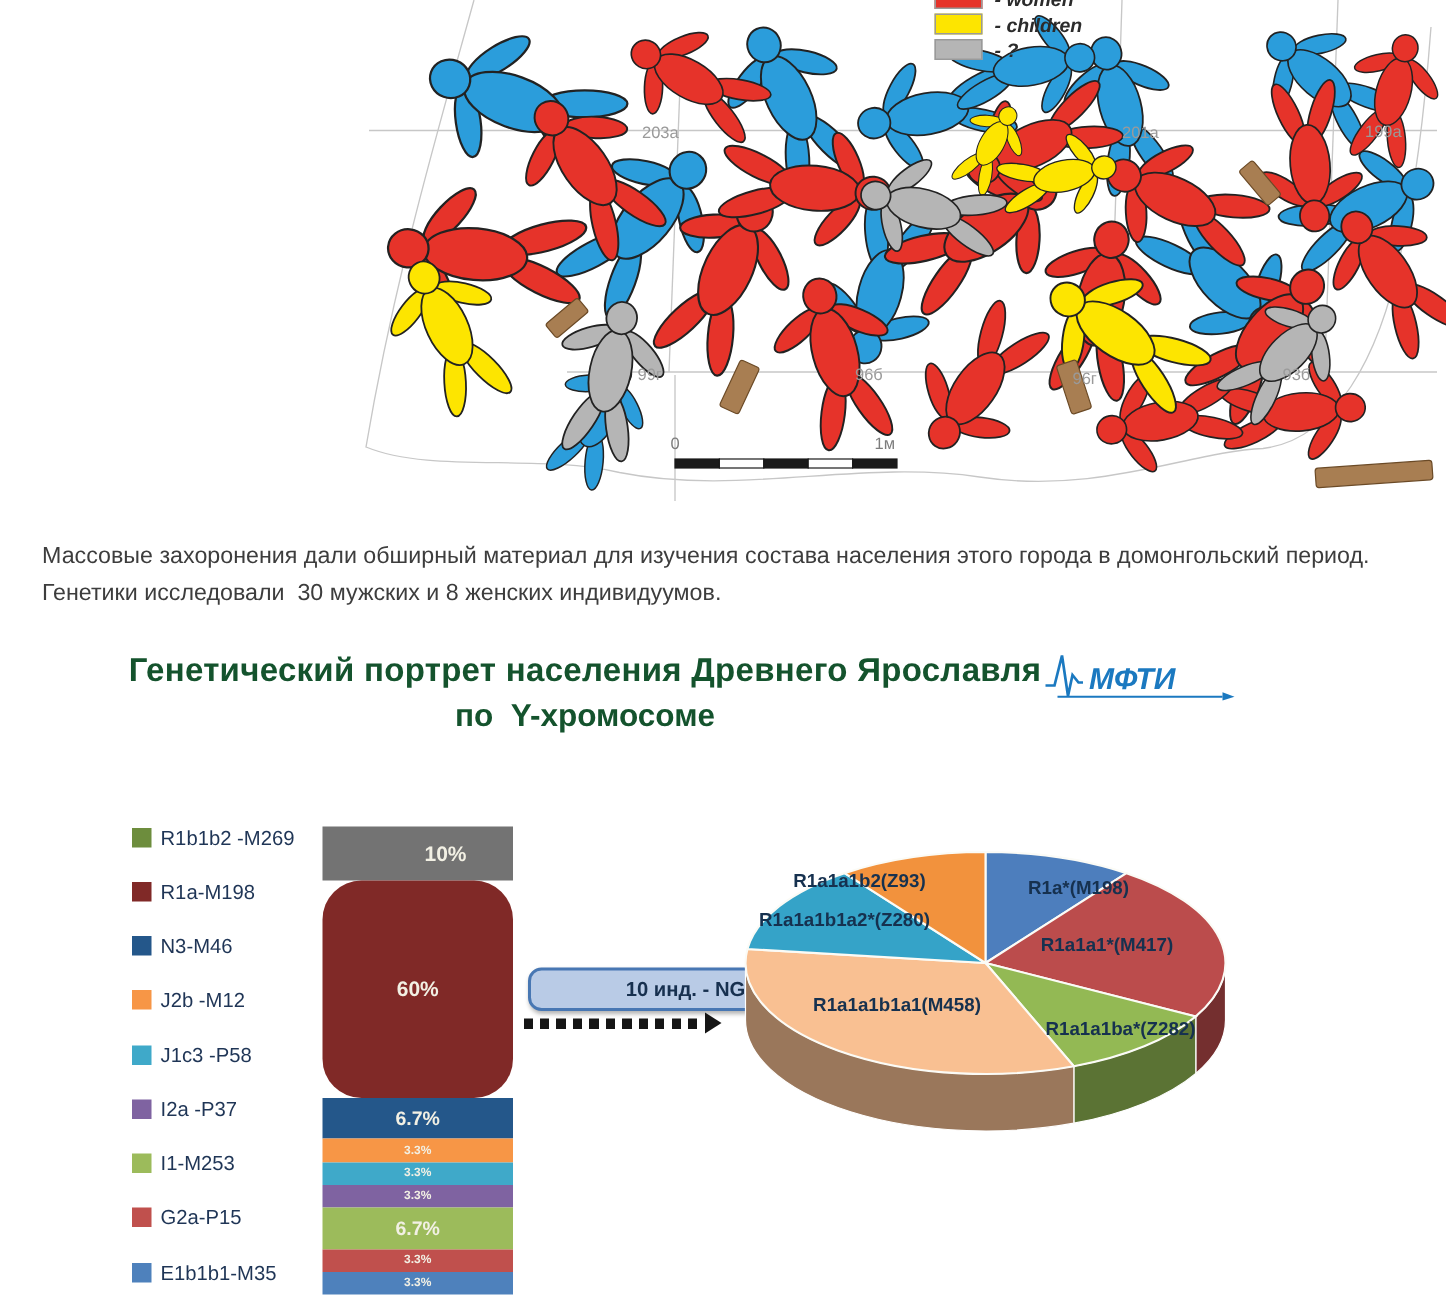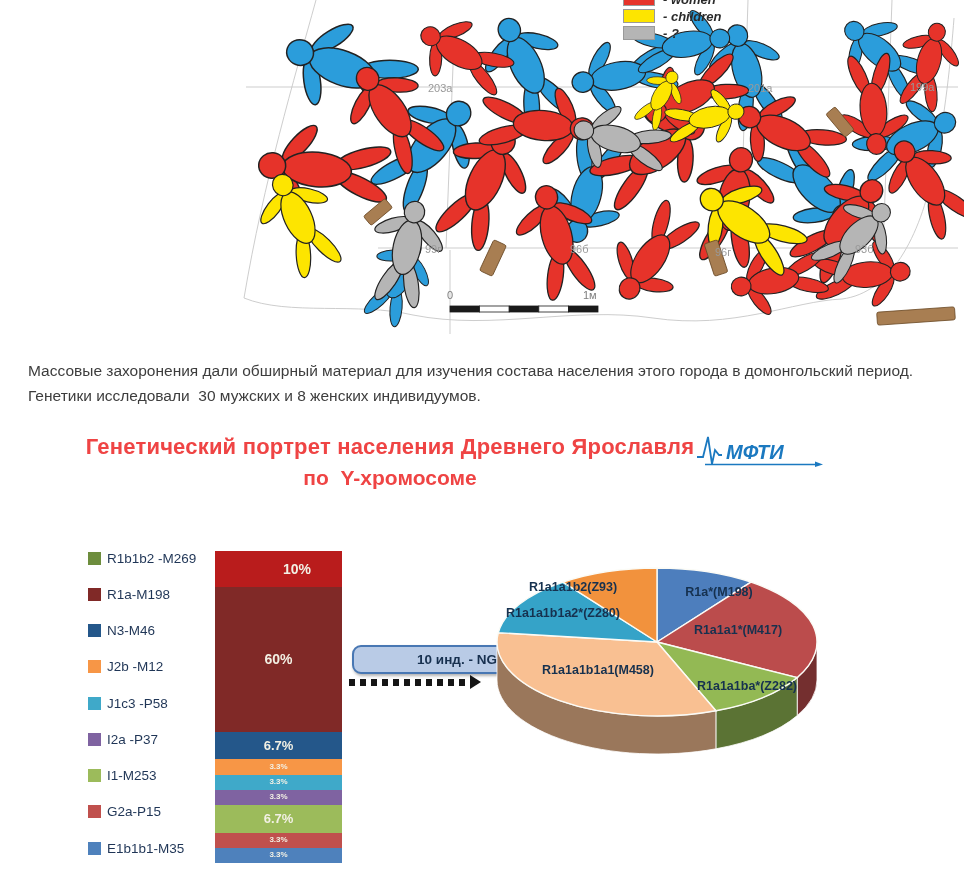--- a/index.html
+++ b/index.html
@@ -10,21 +10,21 @@
   
   .map-wrap{position:absolute;left:228px;top:0;width:736px;height:336px;}
   .map-legend{position:absolute;left:395px;top:-7px;width:160px;}
   .map-legend-row{display:flex;align-items:center;height:12px;margin-bottom:5px;}
   .map-swatch{width:30px;height:12px;border:1px solid #9a9a9a;margin-right:8px;flex:0 0 auto;}
   .map-legend-label{font-size:13px;font-weight:bold;font-style:italic;color:#2b2b2b;white-space:nowrap;}
   
   .para{position:absolute;left:28px;top:358px;width:930px;font-size:15.5px;color:#3d3d3d;
         line-height:25px;white-space:pre-wrap;}
   
-  .title-wrap{position:absolute;left:40px;top:434px;width:700px;text-align:center;color:#ef4444;}
+  .title-wrap{position:absolute;left:40px;top:434px;width:700px;text-align:center;color:#14532d;}
   .title-line1{font-size:22px;font-weight:bold;letter-spacing:0.2px;}
   .title-line2{font-size:21px;font-weight:bold;margin-top:6px;white-space:pre;}
   .logo{position:absolute;left:655px;top:0px;width:132px;height:34px;}
   
   .bar-legend{position:absolute;left:88px;top:550px;height:306px;display:flex;
               flex-direction:column;justify-content:space-between;}
   .bar-legend-item{display:flex;align-items:center;height:16px;}
   .bar-legend-swatch{width:13px;height:13px;margin-right:6px;flex:0 0 auto;}
   .bar-legend-label{font-size:13.5px;font-weight:normal;color:#1f3556;white-space:nowrap;}
   .stacked-bar{position:absolute;left:215px;top:551px;width:127px;height:312px;
@@ -431,24 +431,24 @@
     <div class="bar-legend-item">
       <span class="bar-legend-swatch" style="background: rgb(192, 80, 77);"></span>
       <span class="bar-legend-label">G2a-P15</span>
     </div>
     <div class="bar-legend-item">
       <span class="bar-legend-swatch" style="background: rgb(78, 129, 188);"></span>
       <span class="bar-legend-label">E1b1b1-M35</span>
     </div>
   </div>
 <div class="stacked-bar" id="stacked-bar">
-    <div class="bar-seg" style="background: #b91c1c; flex-grow: 10; padding-left: 37px;">
+    <div class="bar-seg" style="background: #737373; flex-grow: 10; padding-left: 37px;">
       <span class="bar-seg-label" style="font-size: 14px;">10%</span>
     </div>
-    <div class="bar-seg" style="background: rgb(128, 41, 39); flex-grow: 60;">
+    <div class="bar-seg" style="background: rgb(128, 41, 39); flex-grow: 60; border-radius: 26px;">
       <span class="bar-seg-label" style="font-size: 14px;">60%</span>
     </div>
     <div class="bar-seg" style="background: rgb(36, 87, 138); flex-grow: 6.7;">
       <span class="bar-seg-label" style="font-size: 13px;">6.7%</span>
     </div>
     <div class="bar-seg" style="background: rgb(247, 150, 70); flex-grow: 3.3;">
       <span class="bar-seg-label" style="font-size: 8px;">3.3%</span>
     </div>
     <div class="bar-seg" style="background: rgb(63, 169, 201); flex-grow: 3.3;">
       <span class="bar-seg-label" style="font-size: 8px;">3.3%</span>

